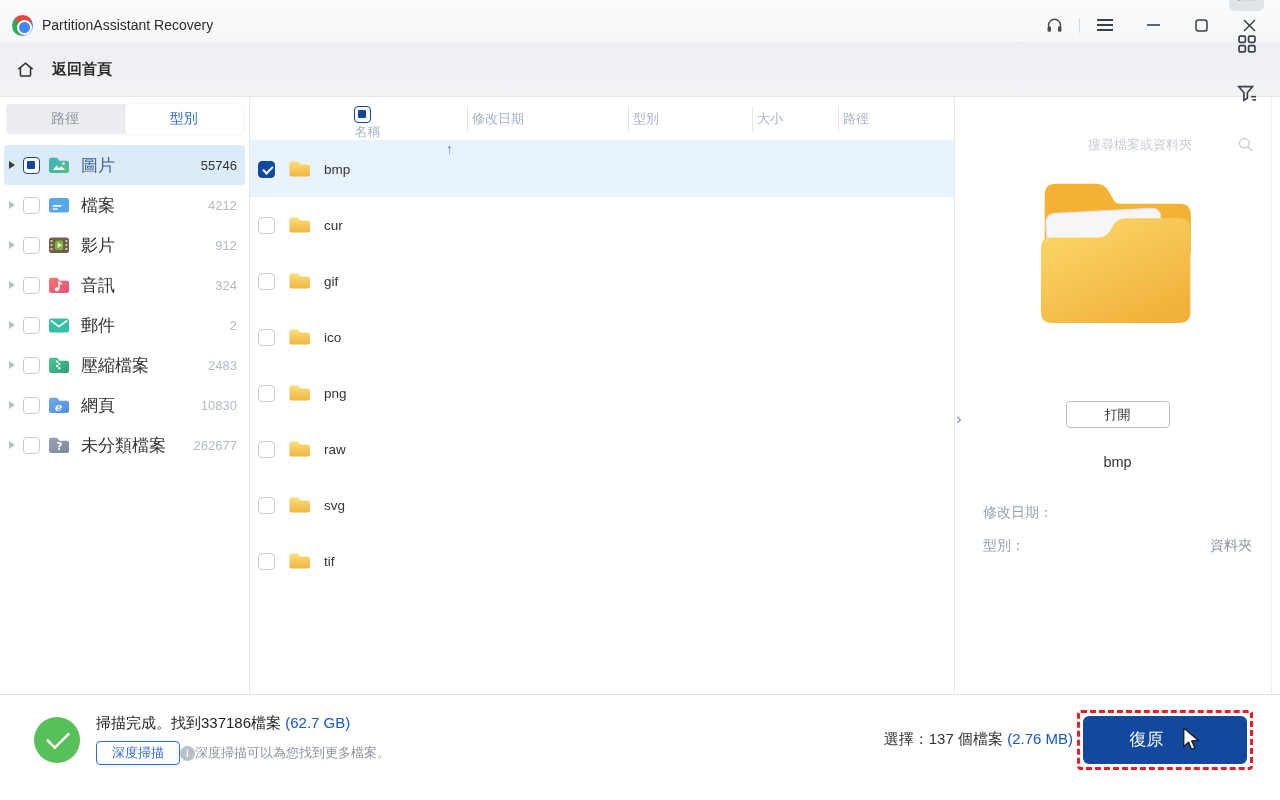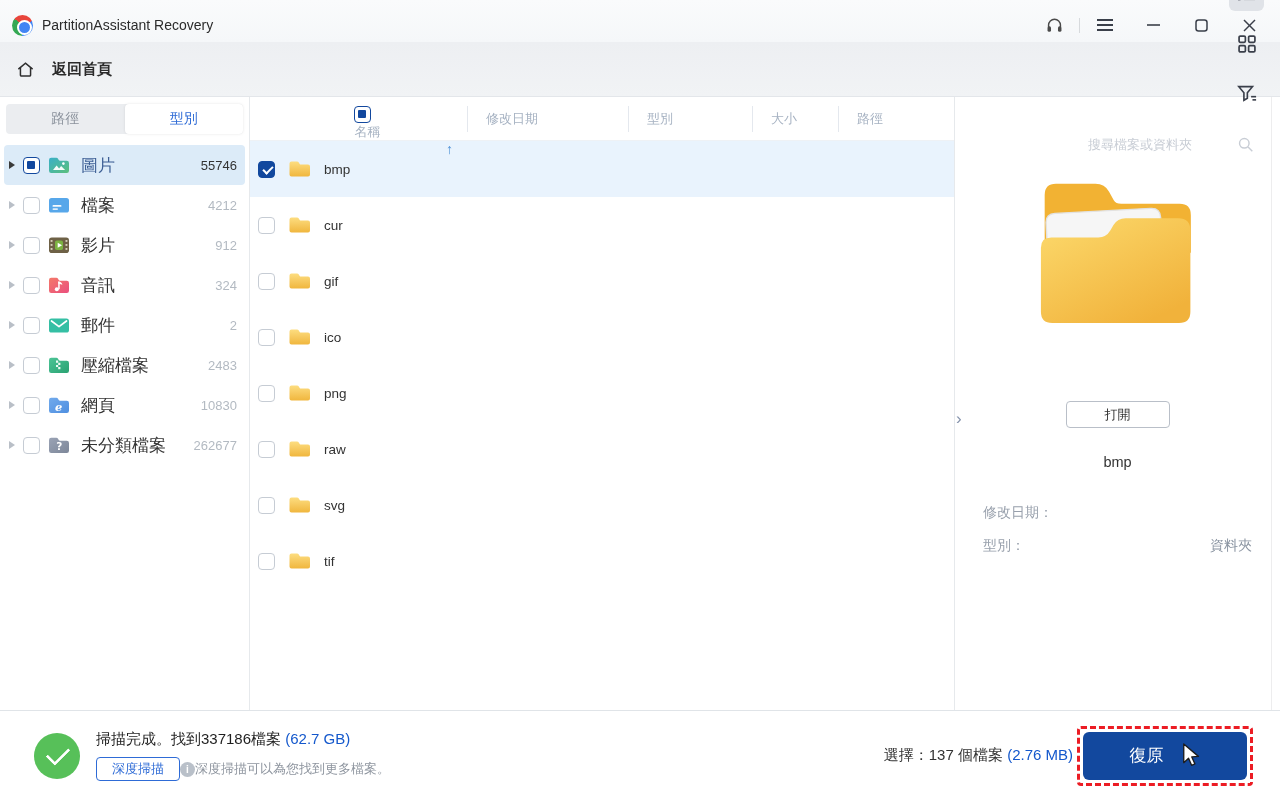--- a/index.html
+++ b/index.html
@@ -61,21 +61,21 @@
   .cb.ind { border-color:var(--primary_button,#12489e); }
   .cb.ind::after { content:''; position:absolute; left:3px; top:3px; width:8px; height:8px;
                    background:var(--primary_button,#12489e); border-radius:1px; }
   .cb.checked { background:var(--primary_button,#12489e); border-color:var(--primary_button,#12489e); }
   .cb.checked::after { content:''; position:absolute; left:3.5px; top:4.5px; width:8px; height:4px;
                        border-left:2px solid #fff; border-bottom:2px solid #fff; transform:rotate(-45deg); }
 
   
   .filelist { flex:1; border-right:1px solid #e6e9ec; min-width:0; }
   .thead { height:44px; display:flex; align-items:center; border-bottom:1px solid #eef1f5; padding-left:8px; }
-  .th { display:flex; align-items:center; height:26px; font-size:13px; color:#a6b2c2; padding-left:18px; }
+  .th { display:flex; align-items:center; height:26px; font-size:13px; color:#a6b2c2; padding-left:4px; }
   .th:not(:first-child) { border-left:1px solid #e4e8ee; }
   .th-name { width:209px; padding-left:0;flex-direction:column; }
   .th-date { width:161px; }
   .th-type { width:124px; }
   .th-size { width:86px; }
   .th-path { flex:1; }
   .sort-arrow { margin-left:auto; margin-right:14px; color:#4a8fd6; font-size:14px; }
   .th-name .th-text { margin-left:10px; }
   .row { height:56px; display:flex; align-items:center; padding-left:8px; }
   .row.selected { background:var(--row_selected,#e9f3fd); }
@@ -90,21 +90,21 @@
   .open-btn { margin-top:76px; width:104px; height:27px; background:#fff; border:1px solid #b9bfc8;
               border-radius:4px; font-size:13px; color:#333; display:flex; align-items:center;
               justify-content:center; font-family:inherit; }
   .pv-name { margin-top:26px; font-size:14.5px; color:#333; }
   .pv-details { margin-top:26px; width:100%; padding:0 28px 0 28px; }
   .pv-row { display:flex; justify-content:space-between; height:33px; align-items:center; }
   .pv-label { font-size:14px; color:#98a0ac; }
   .pv-value { font-size:14px; color:#8b95a2; }
 
   
-  .statusbar { position:absolute; left:0; right:0; bottom:0; height:90px; background:#fff;
+  .statusbar { position:absolute; left:0; right:0; bottom:16px; height:90px; background:#fff;
                border-top:1px solid #e0e4e8; display:flex; align-items:center; padding:0 27px 0 34px; }
   .ok-circle { width:46px; height:46px; border-radius:50%; background:var(--success,#57c059);
                flex:none; position:relative; }
   .ok-circle::after { content:''; position:absolute; left:13px; top:14px; width:19px; height:10px;
                       border-left:3.5px solid #fff; border-bottom:3.5px solid #fff; transform:rotate(-45deg);
                       border-radius:1px; }
   .scan-block { margin-left:16px; }
   .scan-line1 { font-size:15px; color:#1f1f1f; }
   .scan-line1 .blue { color:var(--link,#1458cc); }
   .scan-line2 { margin-top:8px; display:flex; align-items:center; }

